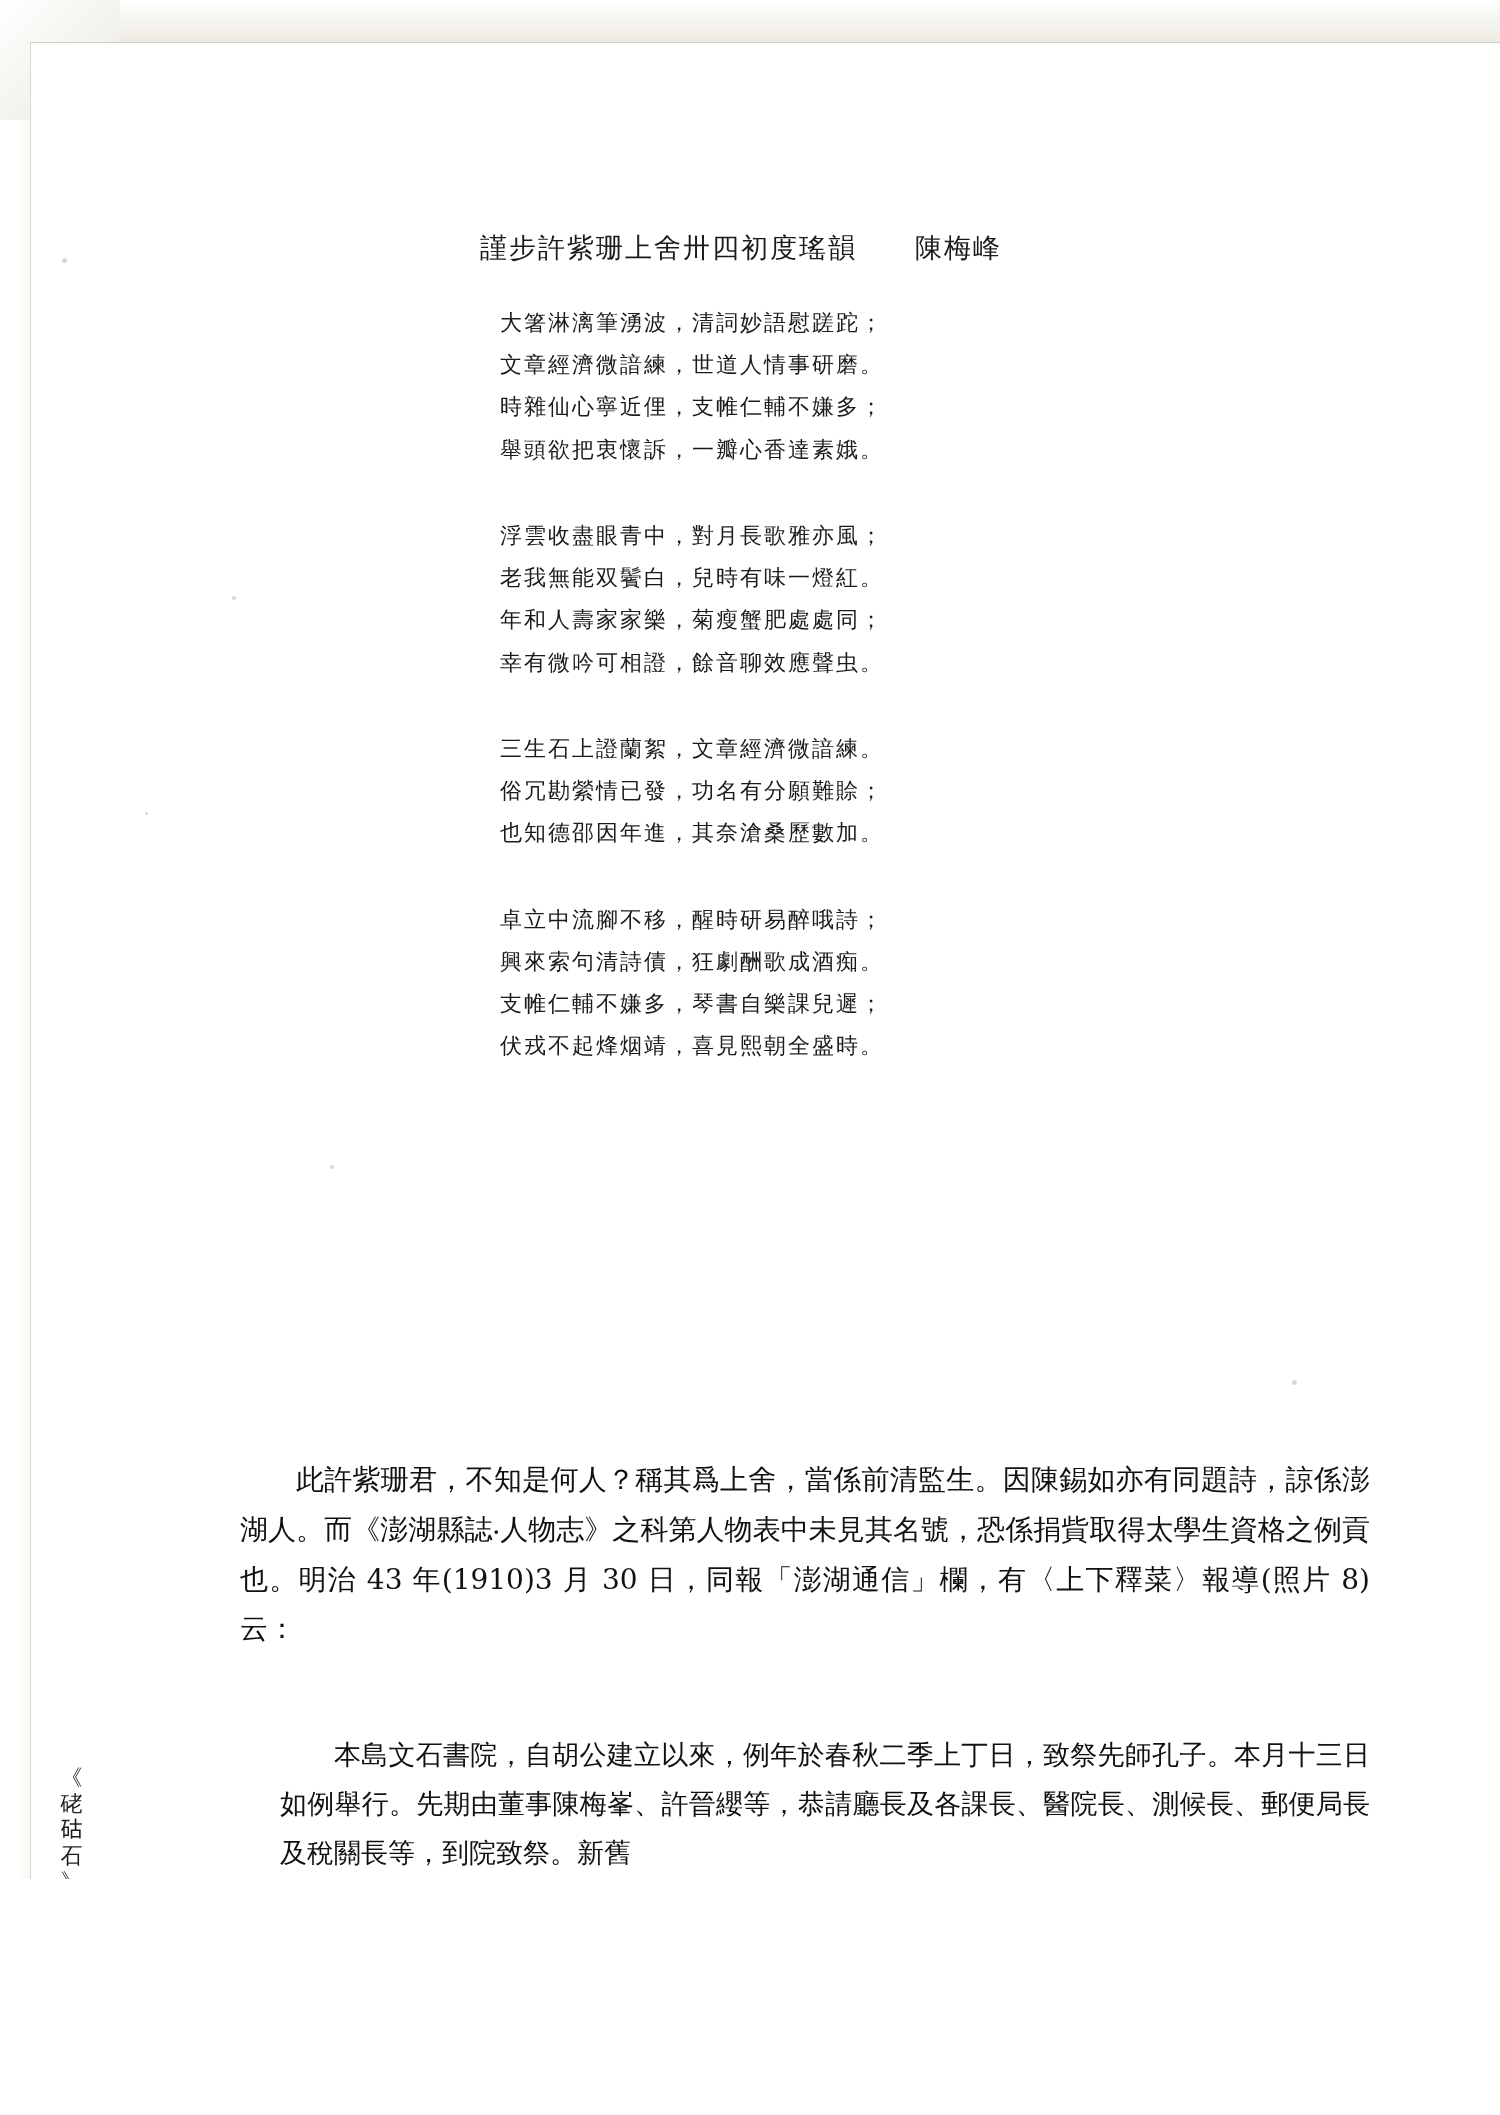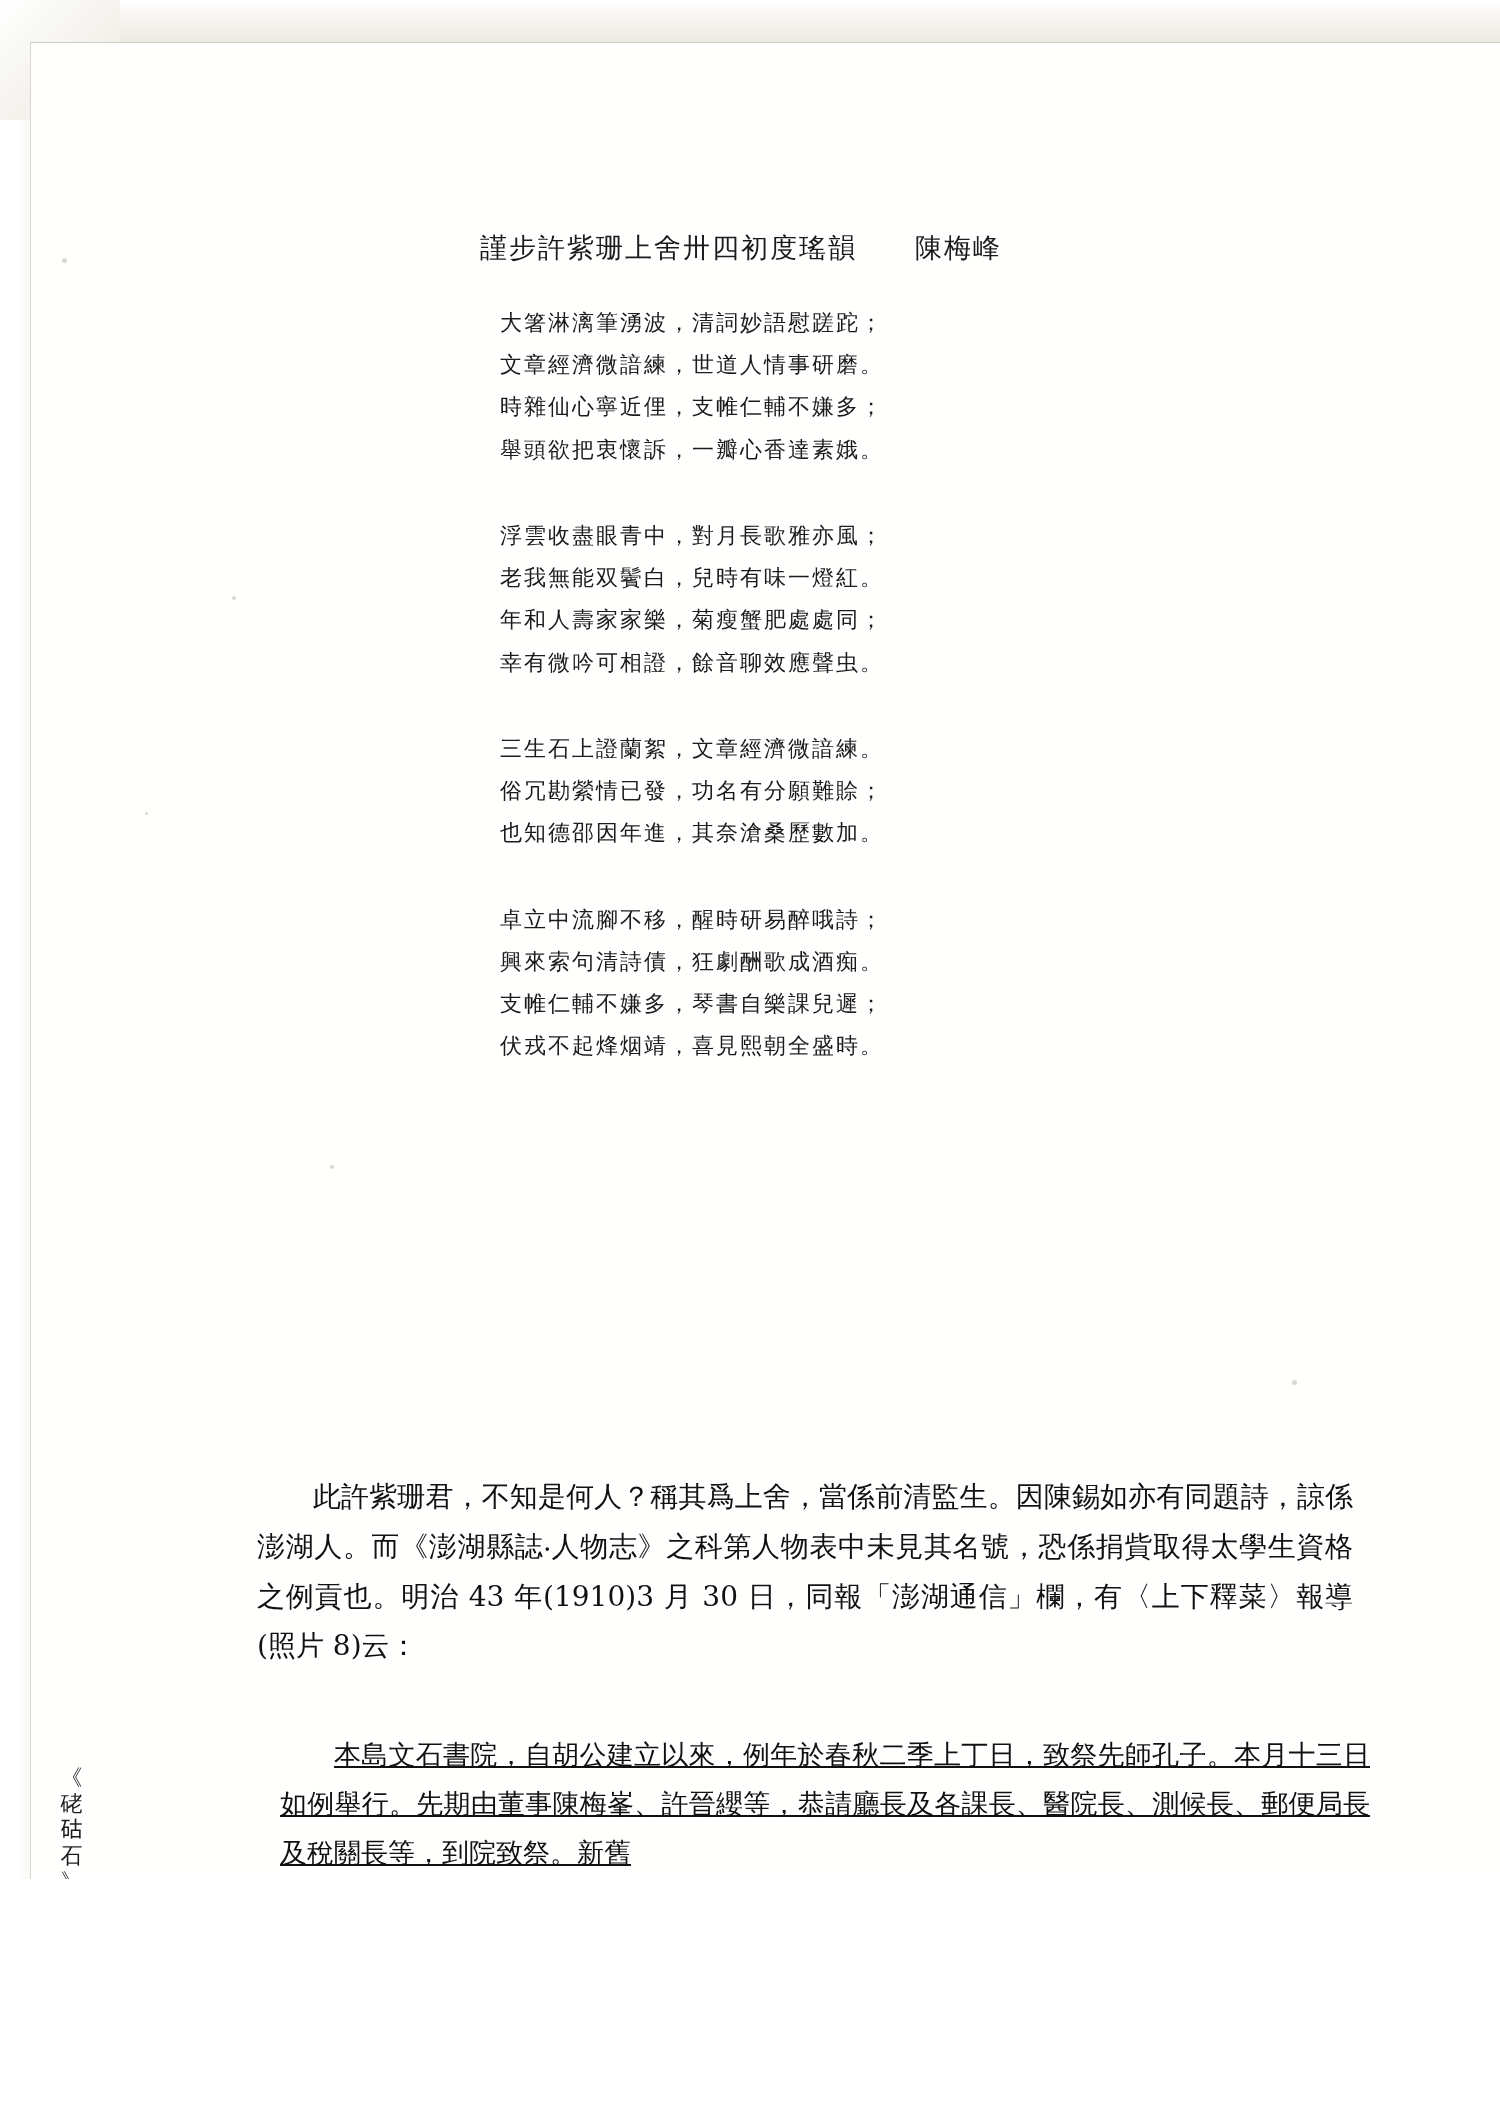--- a/index.html
+++ b/index.html
@@ -99,34 +99,34 @@
     position: absolute;
     top: 1455px;
     left: 240px;
     width: 1130px;
     font-family: "DejaVu Serif", serif;
     font-size: 28px;
     line-height: 1.78;
     color: #111;
     text-align: justify;
   }
-  .prose p { margin: 17px; text-indent: 2em; }
+  .prose p { margin: 0; text-indent: 2em; }
 
   .quote {
     position: absolute;
     top: 1730px;
     left: 280px;
     width: 1090px;
     font-family: "DejaVu Serif", serif;
     font-size: 27px;
     line-height: 1.82;
     color: #111;
     text-align: justify;
   }
-  .quote p { margin: 0; text-indent: 2em; text-decoration: underline; }
+  .quote p { margin: 0; text-indent: 2em; }
 
   
   .footer-vertical {
     position: absolute;
     left: 52px;
     top: 1765px;
     width: 40px;
     font-family: "DejaVu Serif", serif;
     font-size: 22px;
     line-height: 1.18;

